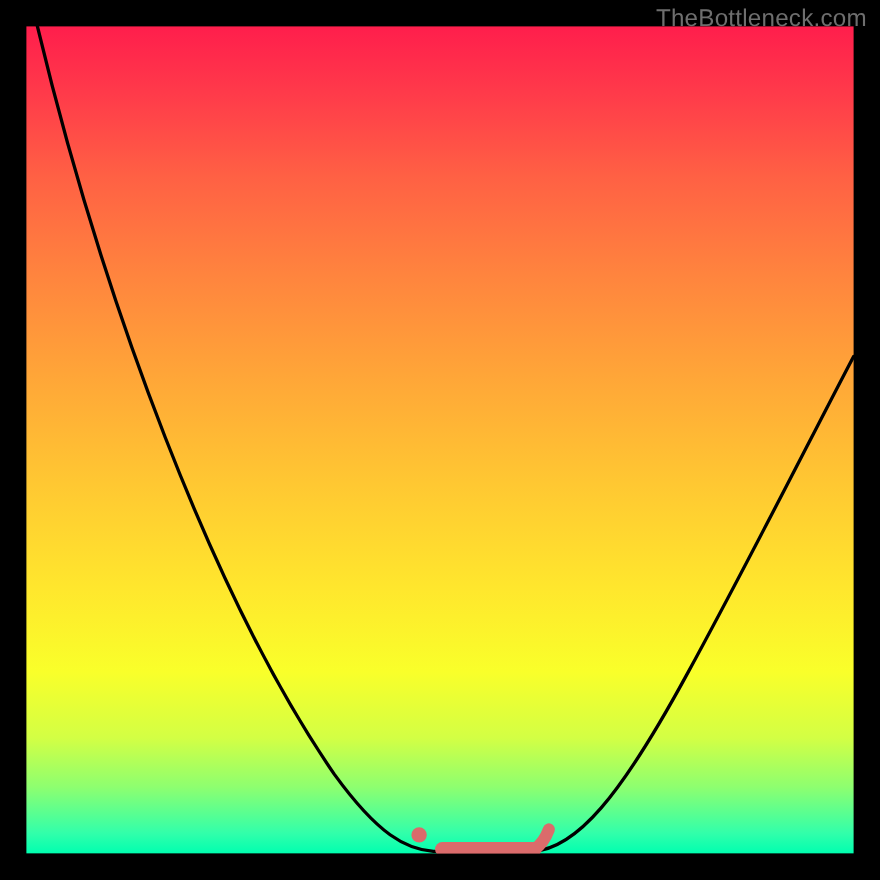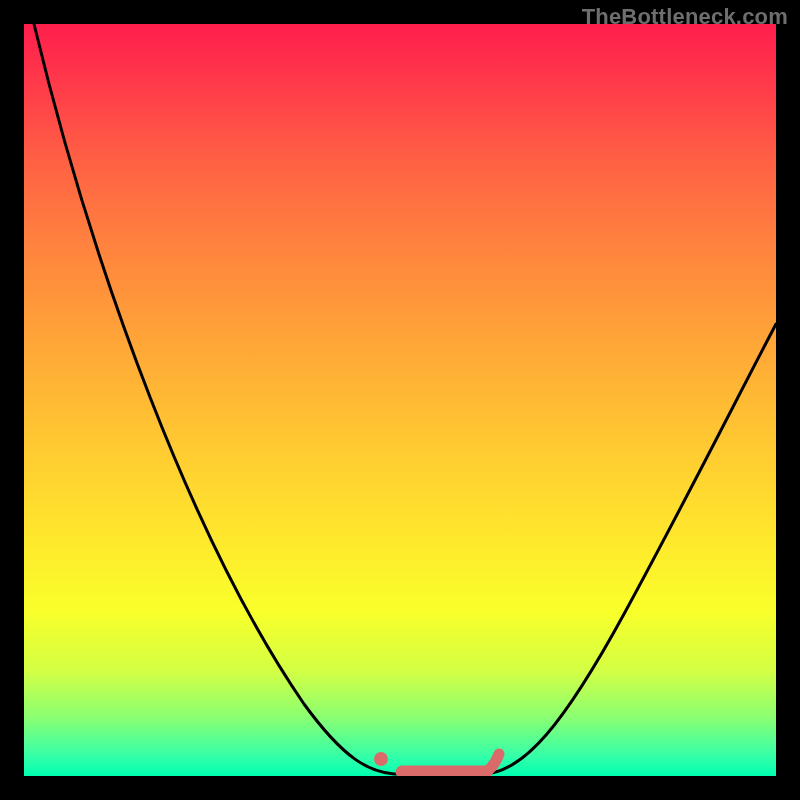--- a/index.html
+++ b/index.html
@@ -31,21 +31,21 @@
       #32ffaa 97.5%,
       #00ffb0 100%
     );
   }
   .watermark {
     position: absolute;
     top: 4px;
     right: 12px;
     color: #6e6e6e;
     font-size: 22px;
-    font-weight: 700;
+    font-weight: 400;
     letter-spacing: 0.2px;
   }
   .bottom-mask {
     position: absolute;
     left: 0;
     right: 0;
     bottom: 0;
     height: 24px;
     background: #000;
   }

